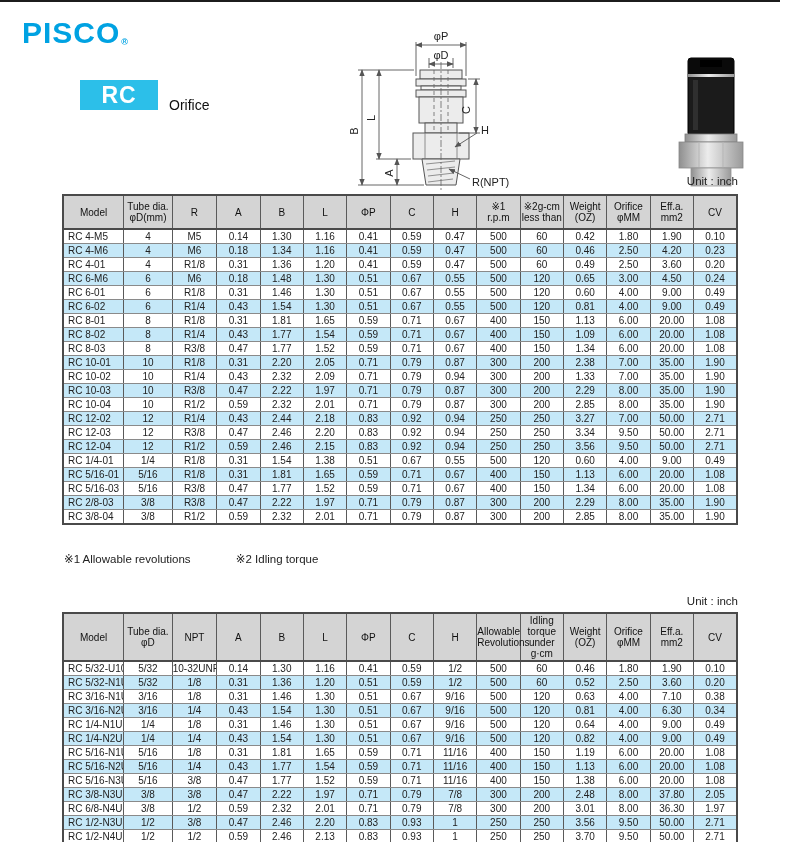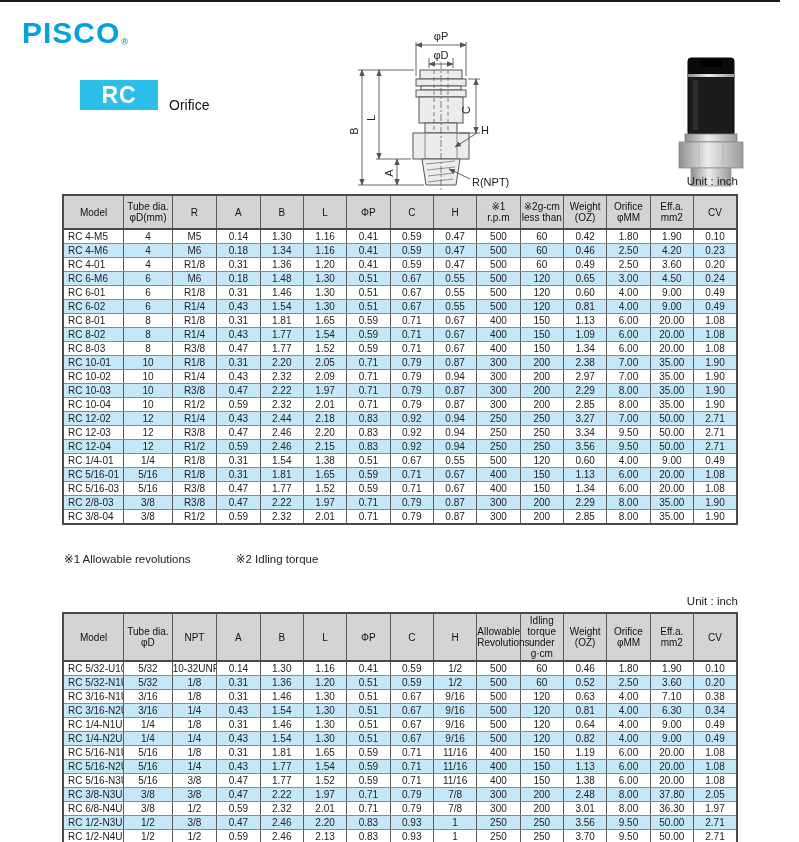--- a/index.html
+++ b/index.html
@@ -357,21 +357,21 @@
           <td>10</td>
           <td>R1/4</td>
           <td>0.43</td>
           <td>2.32</td>
           <td>2.09</td>
           <td>0.71</td>
           <td>0.79</td>
           <td>0.94</td>
           <td>300</td>
           <td>200</td>
-          <td>2.97</td>
+          <td>1.33</td>
           <td>7.00</td>
           <td>35.00</td>
           <td>1.90</td>
         </tr>
         <tr>
           <td>RC 10-03</td>
           <td>10</td>
           <td>R3/8</td>
           <td>0.47</td>
           <td>2.22</td>

